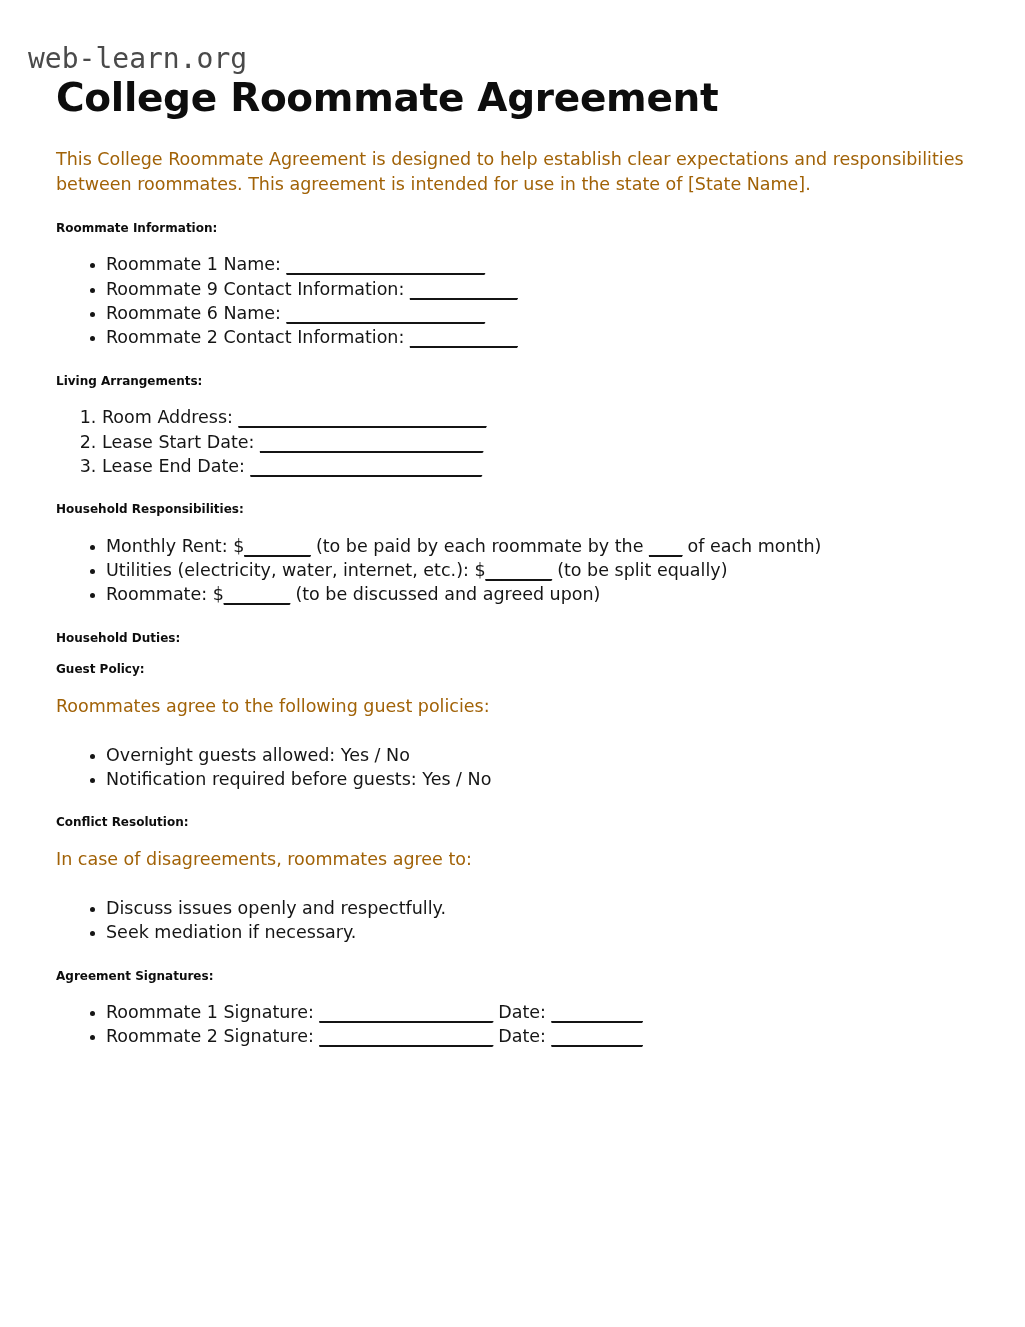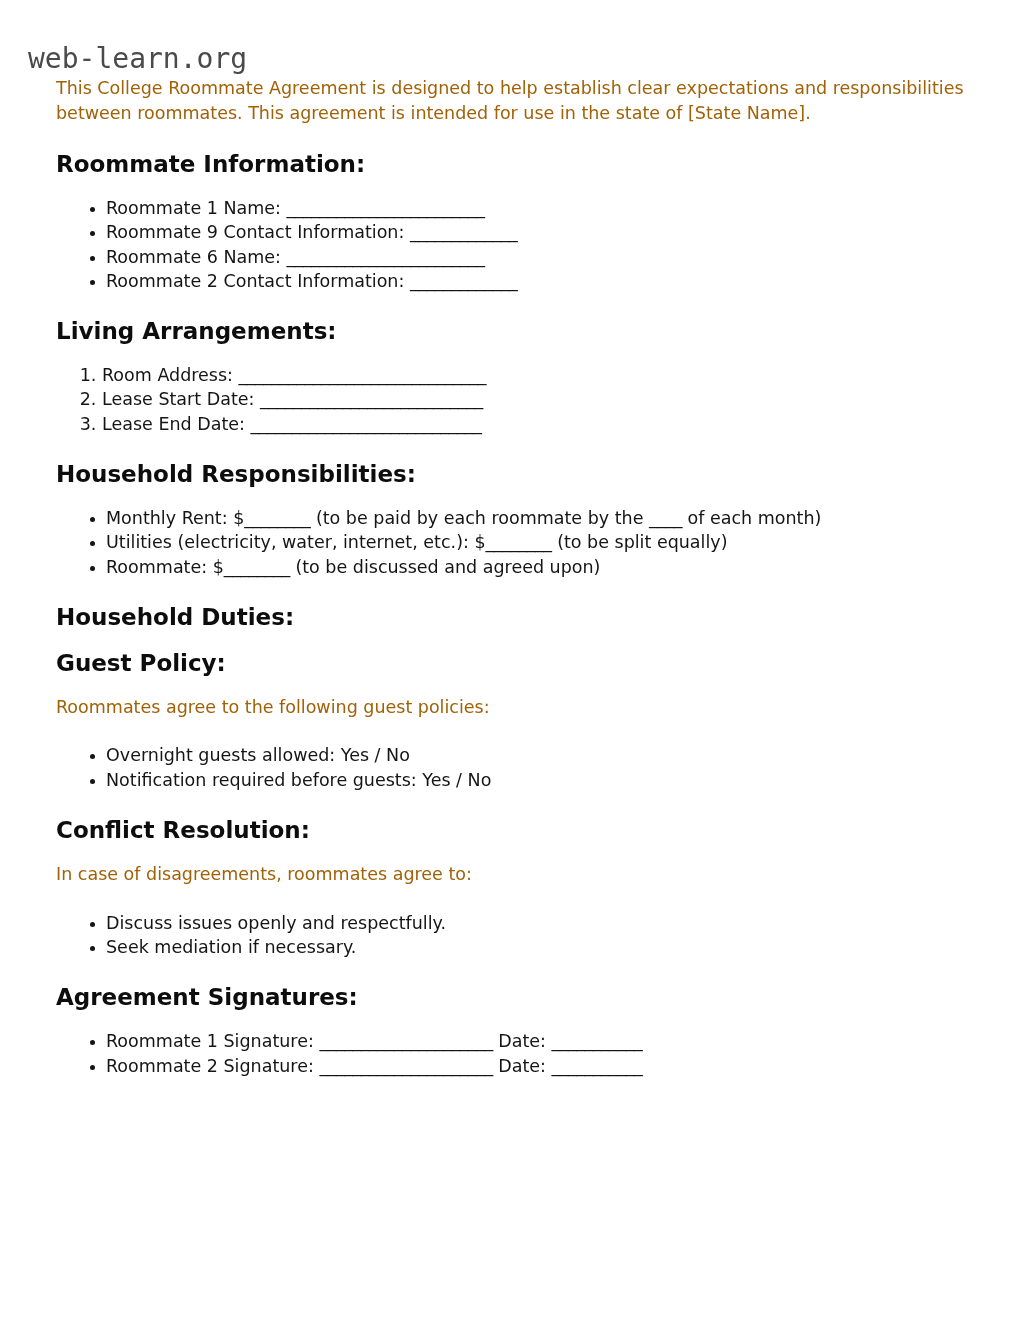--- a/index.html
+++ b/index.html
@@ -47,21 +47,21 @@
   }
 
   p.para {
     font-size: 17.5px;
     line-height: 1.42;
     margin: 0 0 24px 0;
     color: #a16207;
   }
 
   h2.section {
-    font-size: 23px;
+    font-size: 12px;
     font-weight: bold;
     color: #0d0d0d;
     margin: 0 0 16px 0;
     line-height: 1.3;
   }
 
   ul.bul, ol.num {
     margin: 0 0 24px 0;
     padding-left: 50px;
     font-size: 17.5px;
@@ -70,35 +70,37 @@
   }
   ul.bul { list-style-type: disc; }
   ol.num { list-style-type: decimal; padding-left: 46px; }
   ul.bul li, ol.num li {
     margin: 0;
     padding: 0;
   }
   ul.bul li::marker { font-size: 15px; }
 
   .blank {
+    text-decoration: underline;
     text-decoration-thickness: 1.6px;
     text-underline-offset: 3px;
     letter-spacing: -0.5px;
     white-space: pre;
   }
 
   .tight { margin-bottom: 22px; }
 </style>
 </head>
 <body>
 
 <div class="page">
   <div class="content">
 
     <div class="site-tag">web-learn.org</div>
+    <h1 class="doc-title">College Roommate Agreement</h1>
 
     <p class="para">This College Roommate Agreement is designed to help establish clear expectations and responsibilities between roommates. This agreement is intended for use in the state of [State Name].</p>
 
     <h2 class="section">Roommate Information:</h2>
     <ul class="bul">
       <li><span>Roommate 1 Name: </span><span class="blank">________________________</span></li>
       <li><span>Roommate 9 Contact Information: </span><span class="blank">_____________</span></li>
       <li><span>Roommate 6 Name: </span><span class="blank">________________________</span></li>
       <li><span>Roommate 2 Contact Information: </span><span class="blank">_____________</span></li>
     </ul>

